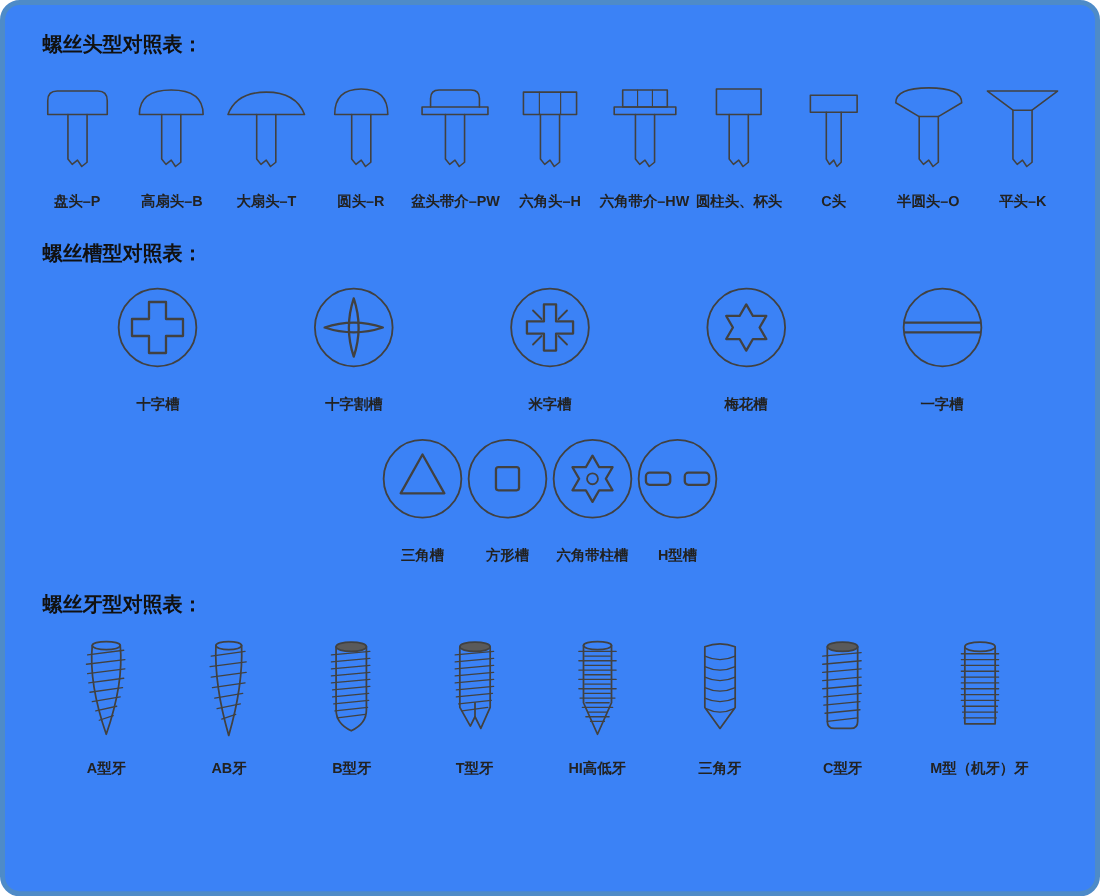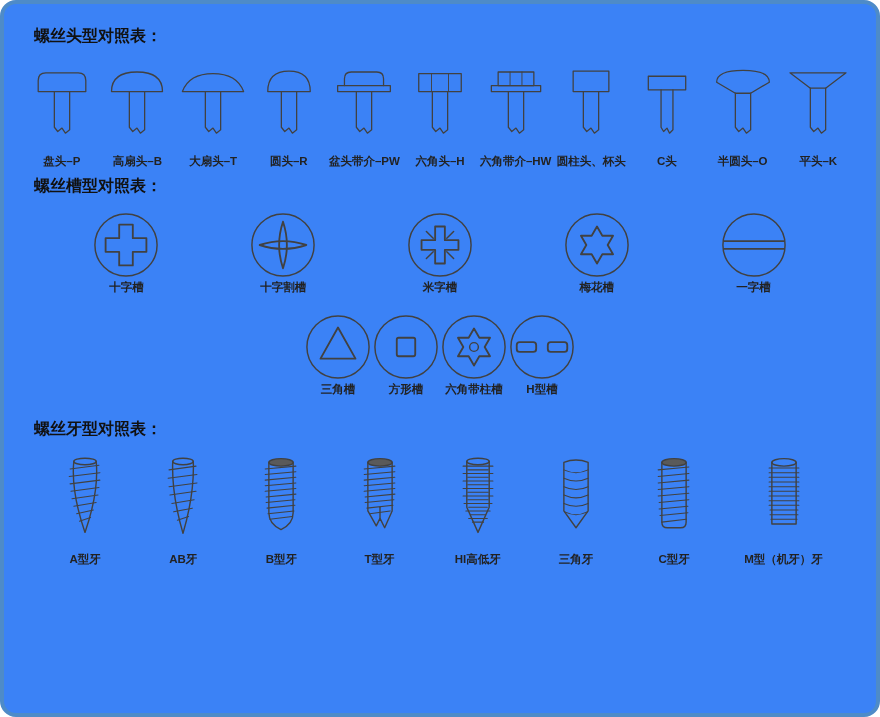--- a/index.html
+++ b/index.html
@@ -10,40 +10,40 @@
     border-radius:16px;
     padding:10px 18px 0 18px;
     font-family:"Liberation Sans","DejaVu Sans",sans-serif;
     color:#222;
     overflow:hidden;
   }
   .section-title {
     font-size:16px; font-weight:bold; color:#111;
     margin:12px 0 14px 12px;
   }
-  .section-title.t2 { margin-top:7px; margin-bottom:10px; }
+  .section-title.t2 { margin-top:24px; margin-bottom:10px; }
   .section-title.t3 { margin-top:22px; margin-bottom:4px; }
 
   .row { display:flex; justify-content:space-between; align-items:flex-end; }
   .heads-row { padding:0 2px; }
   .slots-row { justify-content:space-around; padding:0 26px; margin-top:14px; }
   .slots-row.second { margin-top:18px;justify-content:center; }
   .threads-row { justify-content:space-around; padding:0 14px; margin-top:10px; }
 
   .item { display:flex; flex-direction:column; align-items:center; }
   .head-item { width:78px; }
   .head-item svg { width:68px; height:90px; }
   .slot-item svg { width:68px; height:68px; }
   .thread-item svg { width:56px; height:92px; }
 
   .label {
     font-size:11.5px; font-weight:bold; color:#222;
     margin-top:3px; white-space:nowrap; text-align:center;
   }
-  .slot-item .label { margin-top:1px; }
+  .slot-item .label { margin-top:20px; }
   .thread-item .label { margin-top:10px; }
 
   .art path, .art circle, .art rect, .art ellipse, .art polygon {
     fill:none; stroke:#414141; stroke-width:1.5;
     stroke-linecap:round; stroke-linejoin:round;
   }
   .art .bold { stroke-width:1.9; }
   .art .thin { stroke-width:1.1; }
   .art .dark { fill:#5a5a5a; }
 </style>

